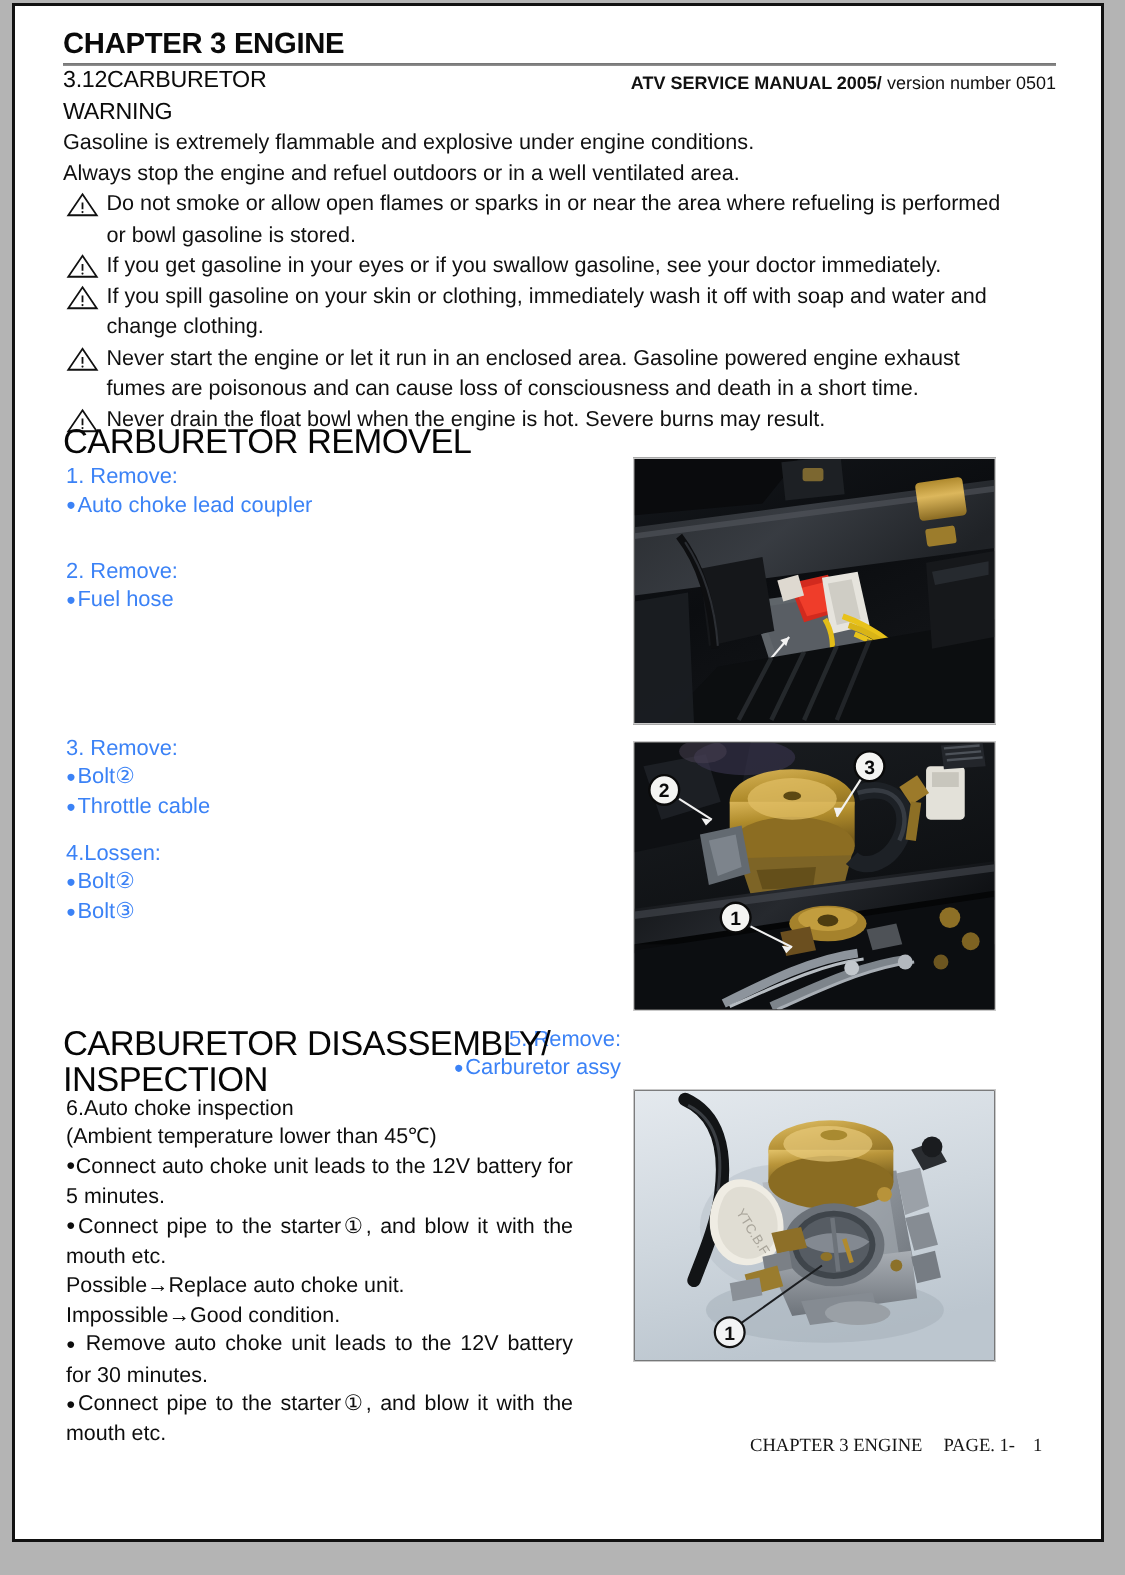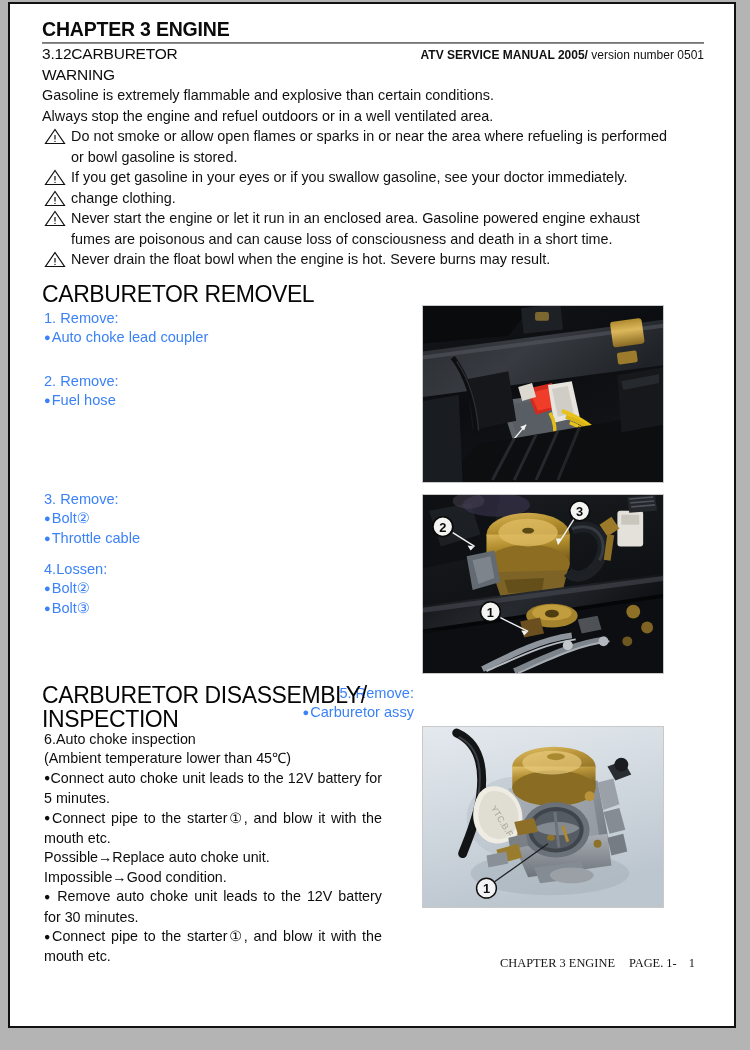--- a/index.html
+++ b/index.html
@@ -226,21 +226,21 @@
   <div id="header">
     <div id="chapter-title">CHAPTER 3 ENGINE</div>
     <div id="manual-ref"><span class="strong">ATV SERVICE MANUAL 2005/</span><span class="light"> version number 0501</span></div>
   </div>
   <div id="header-rule"></div>
 
   <div id="sec-carb" class="sec-num-title">3.12CARBURETOR</div>
   <div id="sec-warning" class="sec-num-title">WARNING</div>
 
   <div id="warning-block">
-    <div class="warn-line">Gasoline is extremely flammable and explosive than certain conditions.</div>
+    <div class="warn-line">Gasoline is extremely flammable and explosive under engine conditions.</div>
     <div class="warn-line">Always stop the engine and refuel outdoors or in a well ventilated area.</div>
 
     <div class="warn-item justify">
       <span class="tri">
         <svg viewBox="0 0 22 17">
               <polygon points="11,1.5 20.5,15.5 1.5,15.5" fill="none" stroke="#111" stroke-width="1.2"></polygon>
               <line x1="11" y1="7" x2="11" y2="11.5" stroke="#111" stroke-width="1.2"></line>
               <circle cx="11" cy="13.4" r="0.7" fill="#111"></circle>
             </svg>
       </span>
@@ -260,20 +260,21 @@
     </div>
 
     <div class="warn-item justify">
       <span class="tri">
         <svg viewBox="0 0 22 17">
               <polygon points="11,1.5 20.5,15.5 1.5,15.5" fill="none" stroke="#111" stroke-width="1.2"></polygon>
               <line x1="11" y1="7" x2="11" y2="11.5" stroke="#111" stroke-width="1.2"></line>
               <circle cx="11" cy="13.4" r="0.7" fill="#111"></circle>
             </svg>
       </span>
+      <p>If you spill gasoline on your skin or clothing, immediately wash it off with soap and water and</p>
       <p class="last">change clothing.</p>
     </div>
 
     <div class="warn-item justify">
       <span class="tri">
         <svg viewBox="0 0 22 17">
               <polygon points="11,1.5 20.5,15.5 1.5,15.5" fill="none" stroke="#111" stroke-width="1.2"></polygon>
               <line x1="11" y1="7" x2="11" y2="11.5" stroke="#111" stroke-width="1.2"></line>
               <circle cx="11" cy="13.4" r="0.7" fill="#111"></circle>
             </svg>

